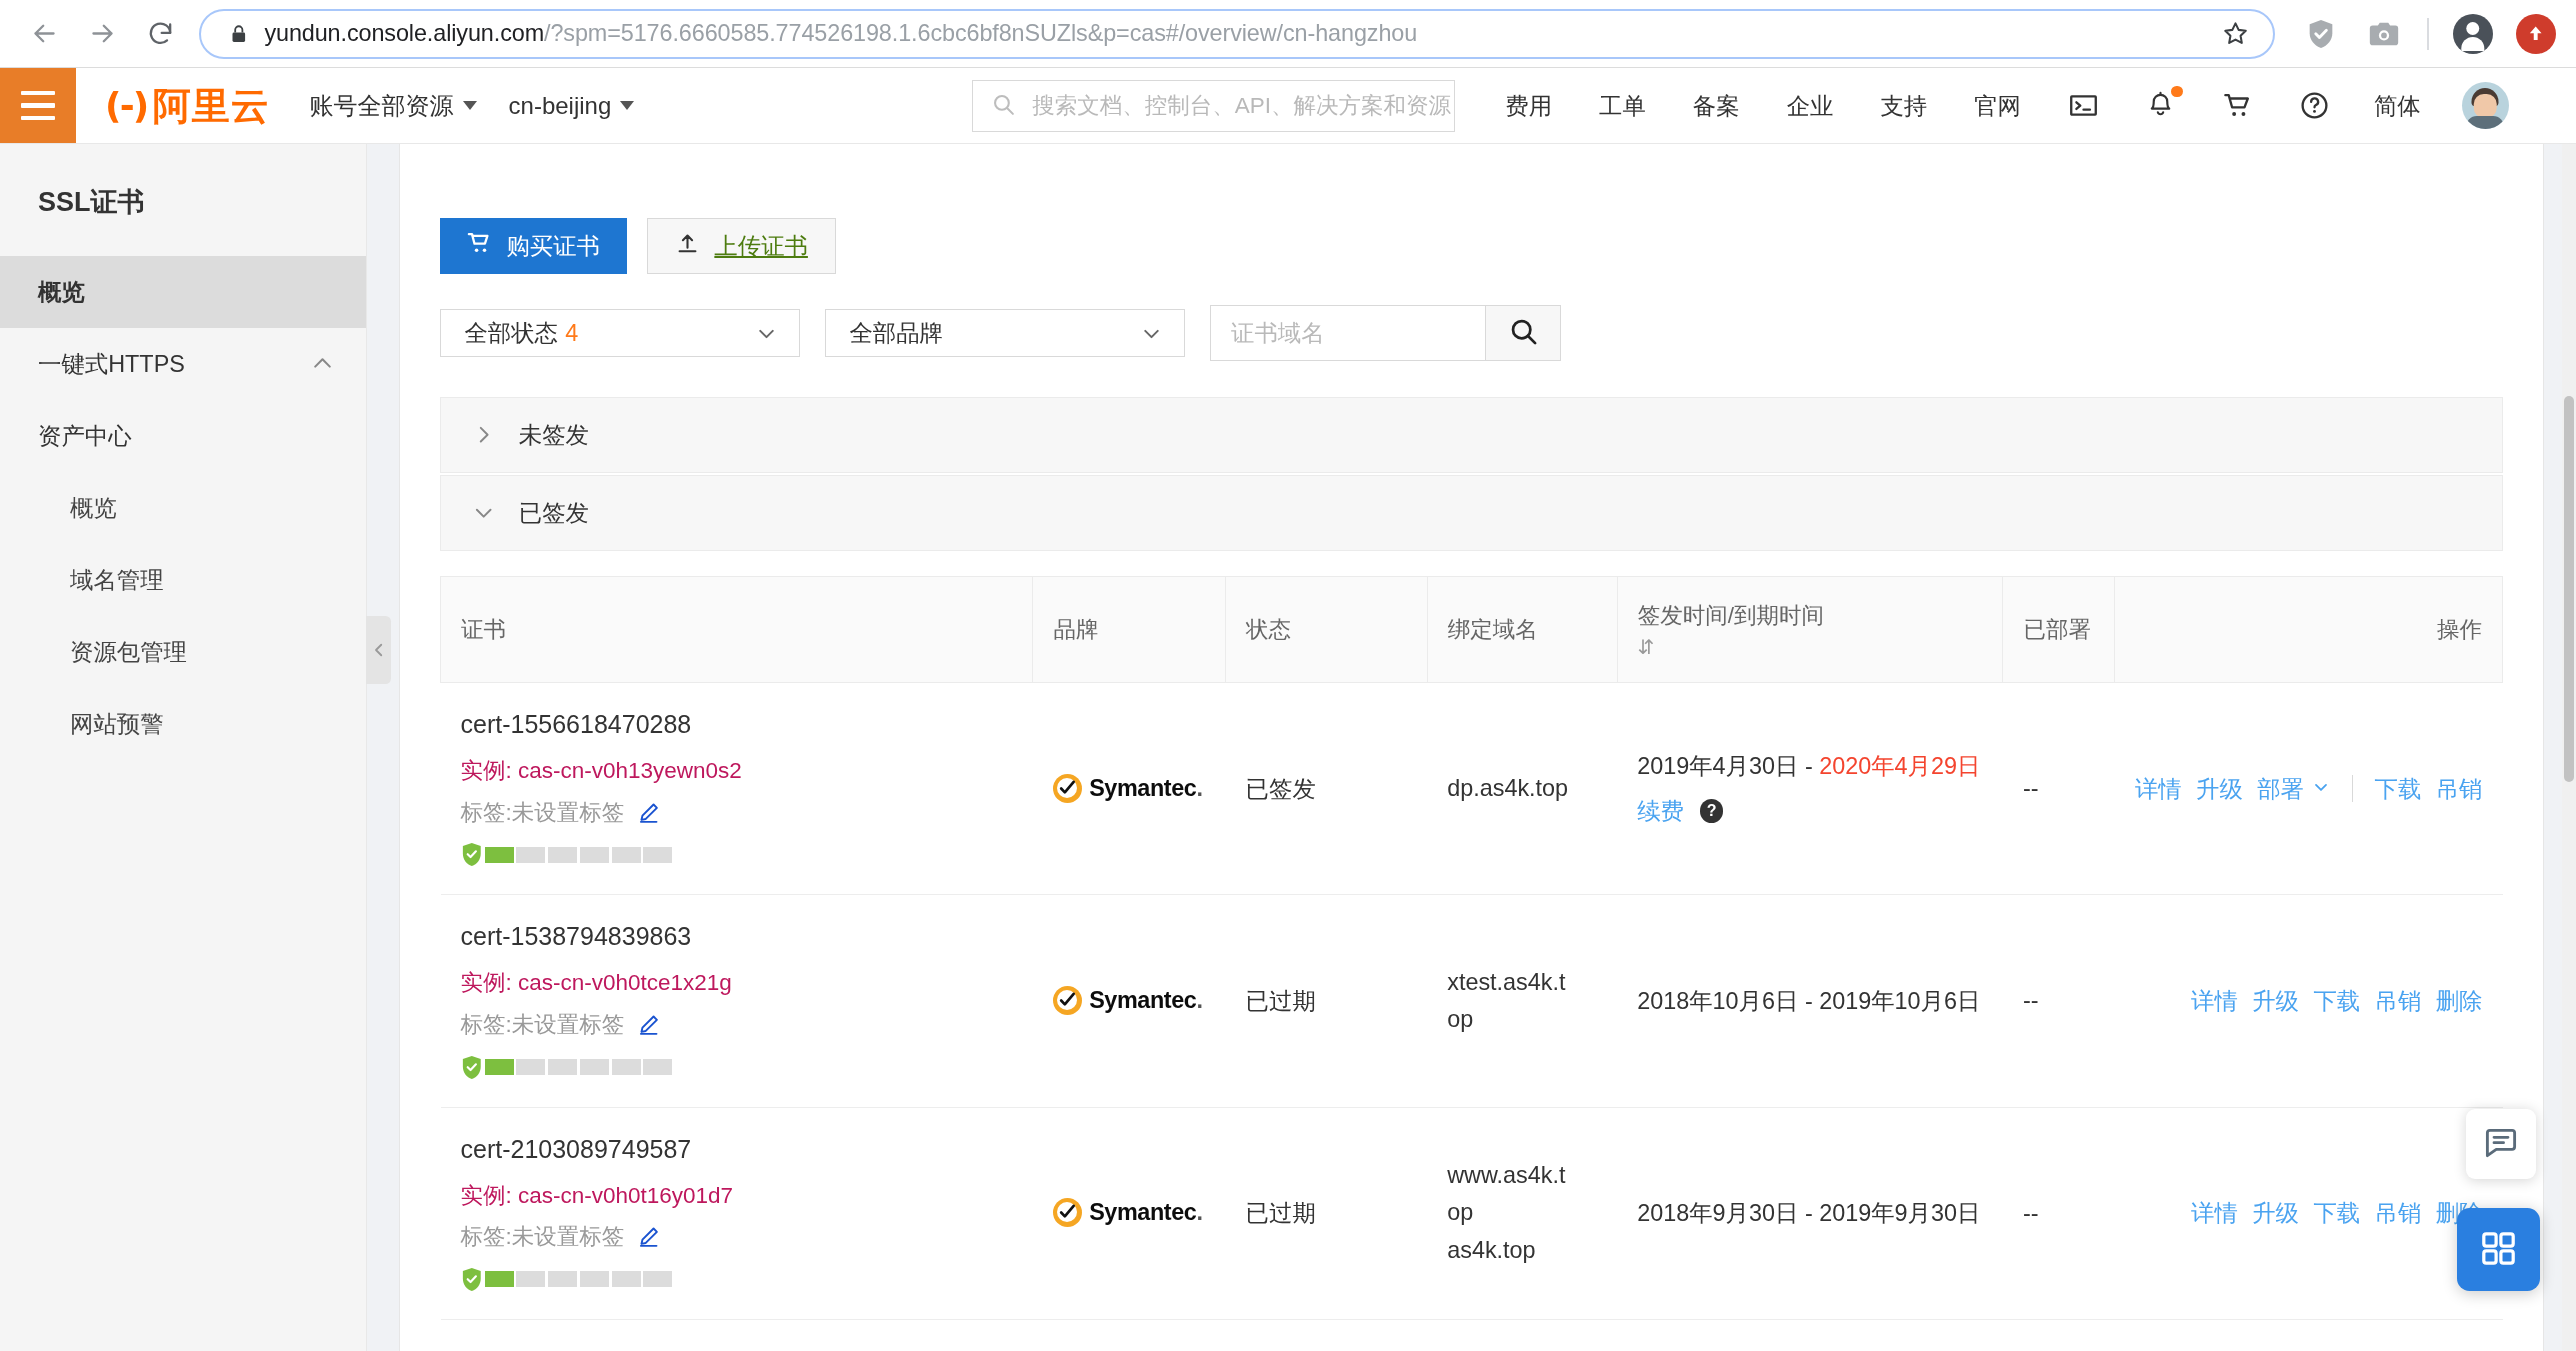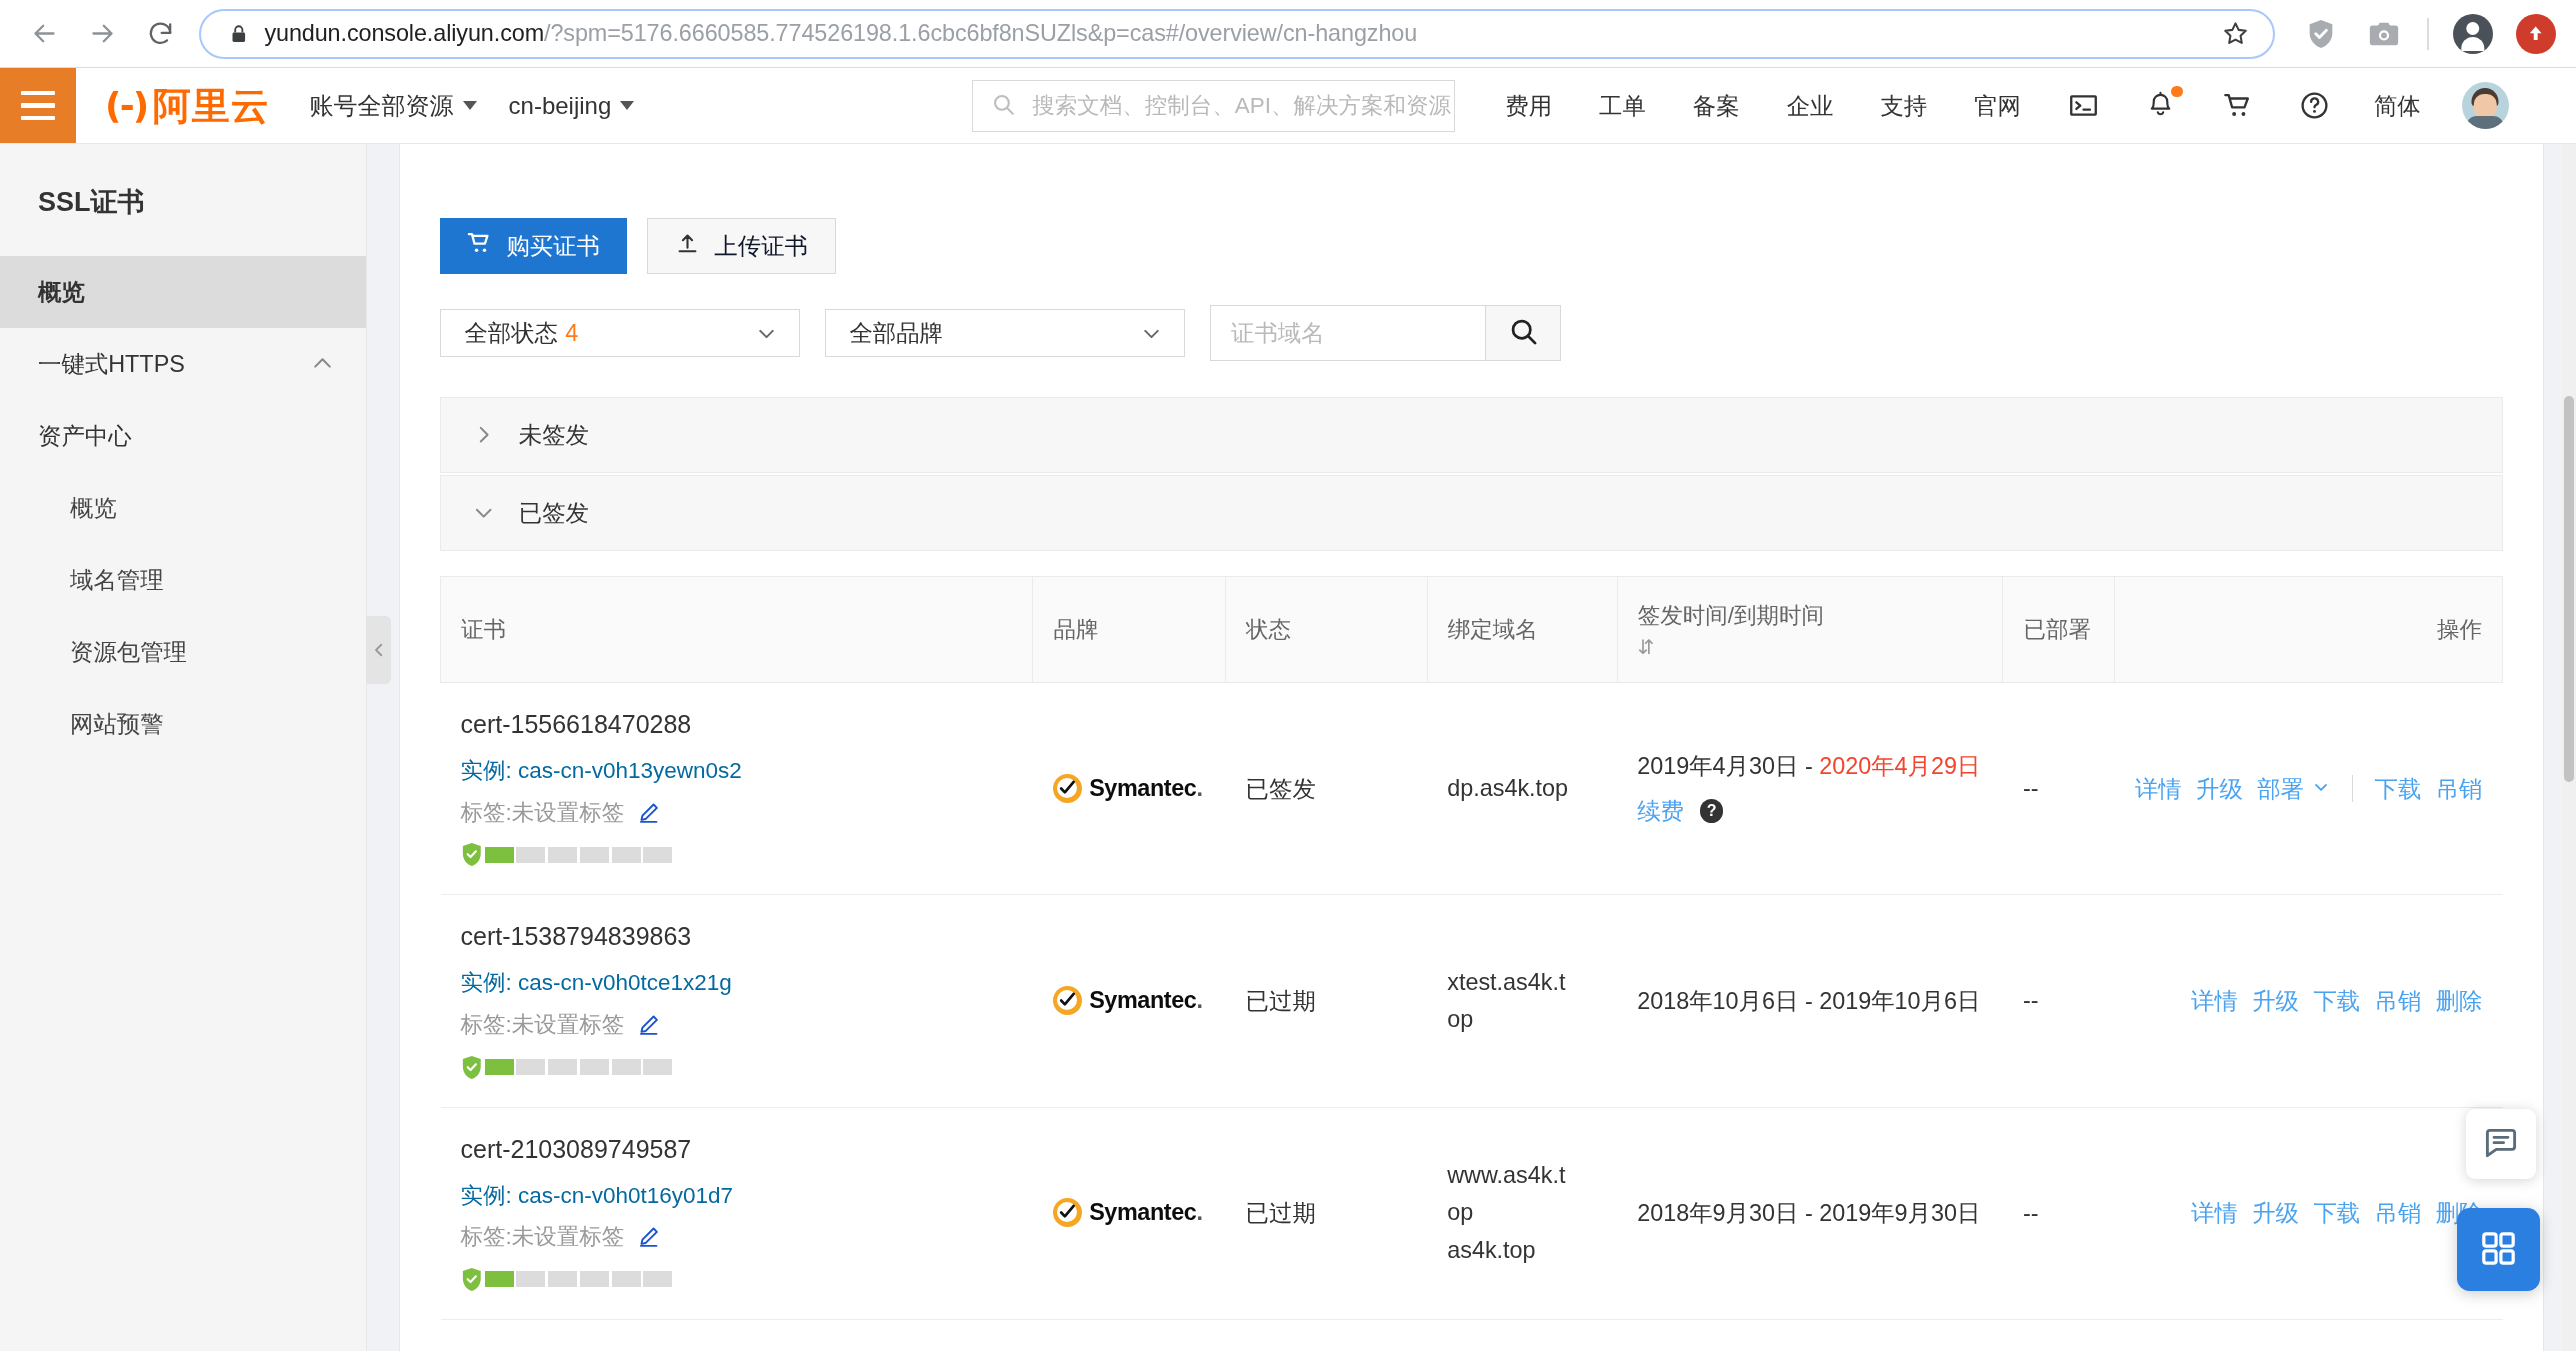--- a/index.html
+++ b/index.html
@@ -159,21 +159,21 @@
     min-height: 1133px;
   }
   .card-topstrip { height: 38px; background: #fff; border-left:0.9px solid #e6e6e6; border-right:0.9px solid #e6e6e6; }
 
   .btn-row { display: flex; align-items: center; gap: 20px; margin-bottom: 31px; }
   .btn {
     height: 56px; display: inline-flex; align-items: center; gap: 14.4px;
     padding: 0 27px; font-size: 23.4px; cursor: pointer; white-space: nowrap;
   }
   .btn-primary { background: #1e76d1; color: #fff; border: none; }
-  .btn-default { background: #f7f7f7; color: #0f172a; border: 0.9px solid #d9d9d9; }
+  .btn-default { background: #f7f7f7; color: #4d7c0f; border: 0.9px solid #d9d9d9; text-decoration: underline; }
 
   .filter-row { display: flex; align-items: center; gap: 25px; margin-bottom: 36px; }
   .select {
     width: 360px; height: 48px; border: 0.9px solid #d9d9d9; background: #fff;
     display: flex; align-items: center; justify-content: space-between;
     padding: 0 20px 0 23.4px; font-size: 23.4px; color: #333;
   }
   .select .num { color: #ff7a1a; margin-left: 7.2px; }
   .chev-sm { color: #666; display: flex; }
   .search-wrap { display: flex; align-items: stretch; }
@@ -204,21 +204,21 @@
   }
   table.cert-table thead th:first-child { border-left: 0.9px solid #ebebeb; }
   table.cert-table thead th.right { text-align: right; }
   th .sorter { display: block; color: #999; margin-top: 3.6px; font-size: 20px; }
 
   table.cert-table tbody td {
     border-bottom: 0.9px solid #ededed; font-size: 23.4px; color: #333;
     padding: 27px 20px; vertical-align: middle;
   }
   .cert-id { font-size: 25px; color: #333; margin-bottom: 16px; }
-  .cert-meta { font-size: 22.5px; color: #0369a1; margin-bottom: 10.8px; }
+  .cert-meta { font-size: 22.5px; color: #be185d; margin-bottom: 10.8px; }
   .cert-tag { font-size: 22.5px; color: #999; display: flex; align-items: center; gap: 12.6px; }
   .edit-pencil { color: #1a53d0; display: flex; }
   .meter { display: flex; align-items: center; gap: 2.7px; margin-top: 14.4px; }
   .meter-shield { width: 21.6px; height: 25px; display: flex; }
   .meter-seg { width: 29px; height: 16px; background: #dcdcdc; }
   .meter-seg.on { background: #7dbf3f; }
 
   .symantec { display: inline-flex; align-items: center; gap: 7.2px; }
   .sym-badge {
     width: 29px; height: 29px; border-radius: 50%;

